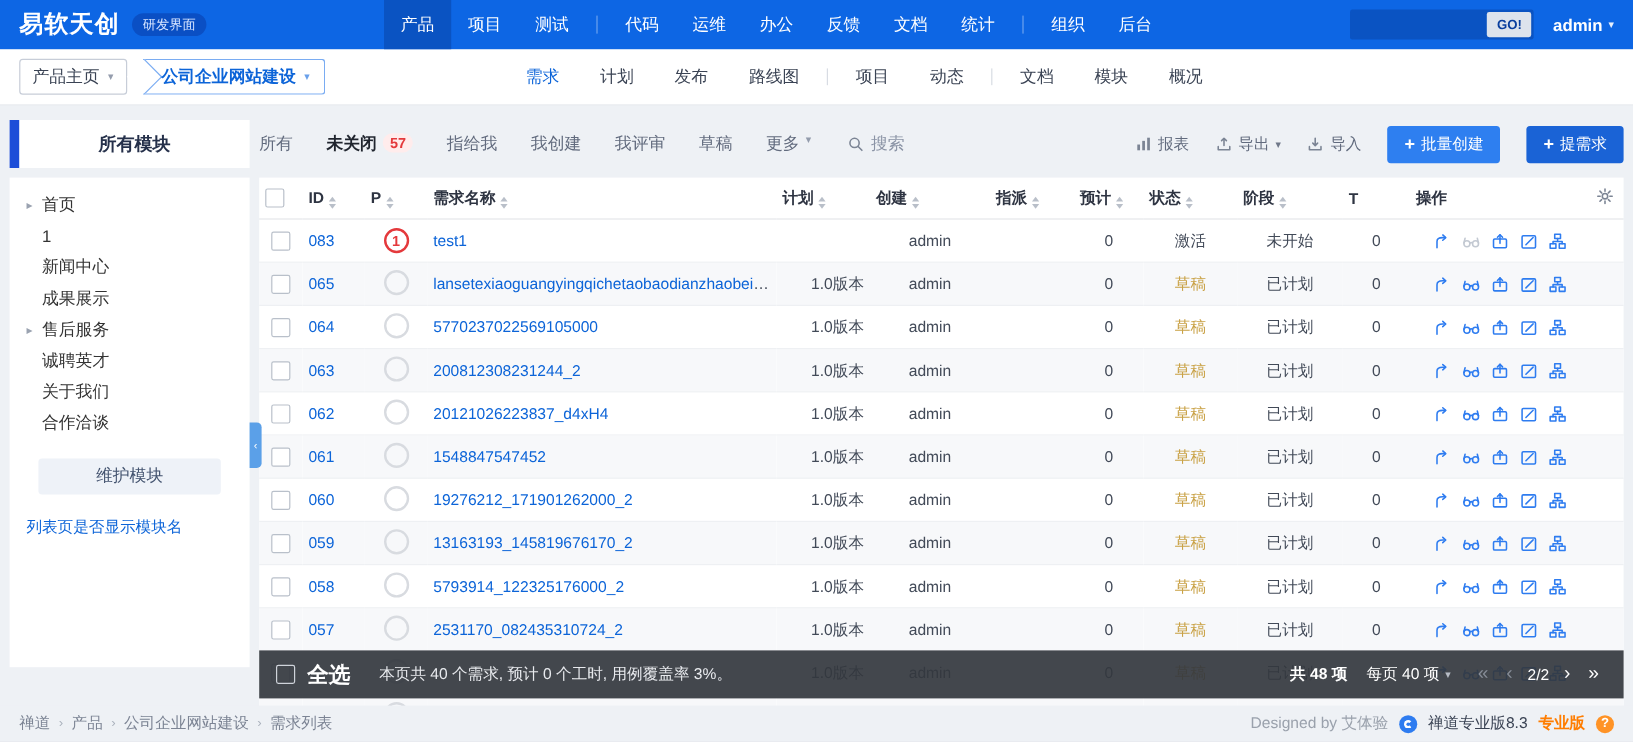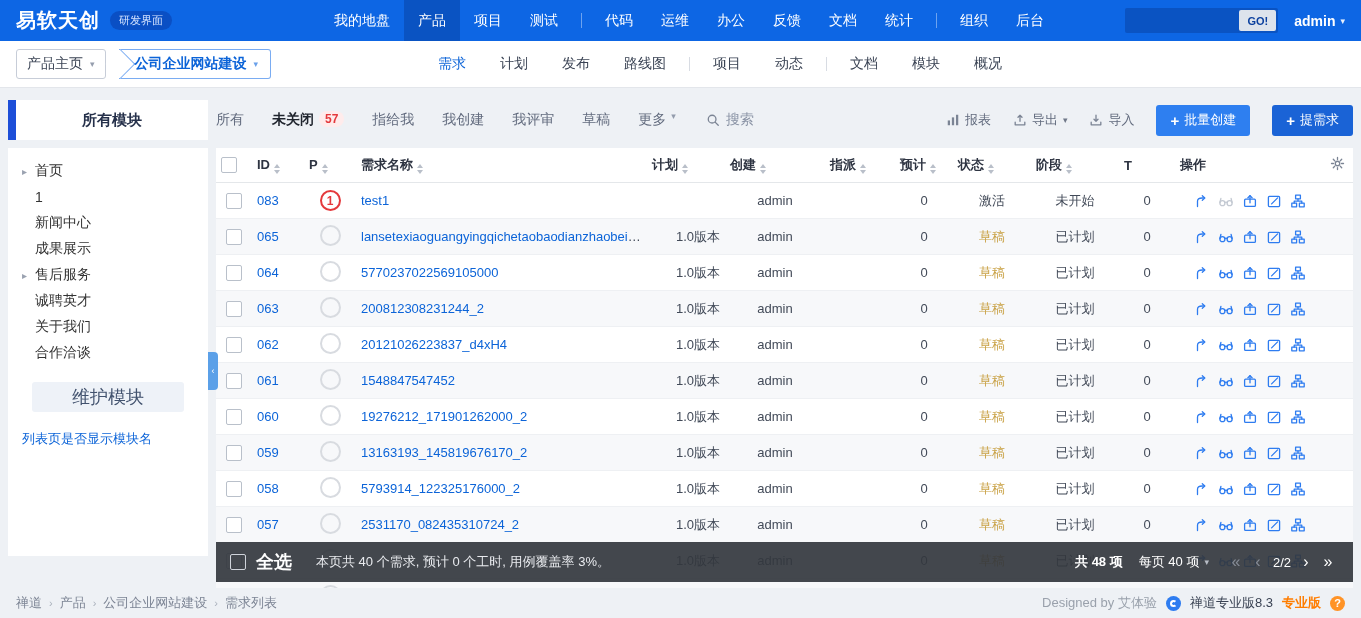--- a/index.html
+++ b/index.html
@@ -45,21 +45,21 @@
 
   
   .side-title{position:absolute;top:100px;left:8px;width:200px;height:40px;background:#fff;
           border-left:8px solid #1d4ed8;box-sizing:border-box;display:flex;align-items:center;justify-content:center;
           font-weight:bold;color:#25304a;font-size:15px;cursor:pointer;}
   .side-panel{position:absolute;top:148px;left:8px;width:200px;height:408px;background:#fff;box-sizing:border-box;padding:10px 0;}
   .side-list{list-style:none;margin:0;padding:0;}
   .side-item{display:flex;align-items:center;height:26px;padding:0 10px 0 14px;font-size:14px;color:#333;cursor:pointer;}
   .side-item .tri{width:13px;color:#9aa2b0;font-size:10px;display:inline-block;flex:0 0 13px;}
   .maintain{display:block;margin:16px auto 0;width:152px;height:30px;background:#eef2f8;border:none;border-radius:3px;
-          color:#42526e;font-size:18px;cursor:pointer;}
+          color:#42526e;font-size:14px;cursor:pointer;}
   .toggle-link{display:block;margin:18px 0 0 14px;color:#0c64d8;font-size:13px;cursor:pointer;}
   .collapse-handle{position:absolute;top:352px;left:208px;width:10px;height:38px;background:#5ba0e8;
           border-radius:0 4px 4px 0;color:#fff;display:flex;align-items:center;justify-content:center;
           font-size:9px;cursor:pointer;z-index:3;}
 
   
   .toolbar{position:absolute;top:100px;left:216px;width:1137px;height:40px;display:flex;align-items:center;box-sizing:border-box;}
   .filters{display:flex;align-items:center;gap:28px;}
   .filter{font-size:14px;color:#626b7e;cursor:pointer;display:flex;align-items:flex-start;gap:5px;}
   .filter.active{color:#1f242d;font-weight:bold;}
@@ -131,21 +131,20 @@
 </style>
 </head>
 <body>
 
 <div id="page">
 
   <header class="navbar">
     <div class="logo">易软天创</div>
     <span class="logo-badge">研发界面</span>
     <nav class="nav-items" id="nav-items">
-        <a class="nav-item">我的地盘</a>
         <a class="nav-item active">产品</a>
         <a class="nav-item">项目</a>
         <a class="nav-item">测试</a>
         <span class="nav-div"></span>
         <a class="nav-item">代码</a>
         <a class="nav-item">运维</a>
         <a class="nav-item">办公</a>
         <a class="nav-item">反馈</a>
         <a class="nav-item">文档</a>
         <a class="nav-item">统计</a>

